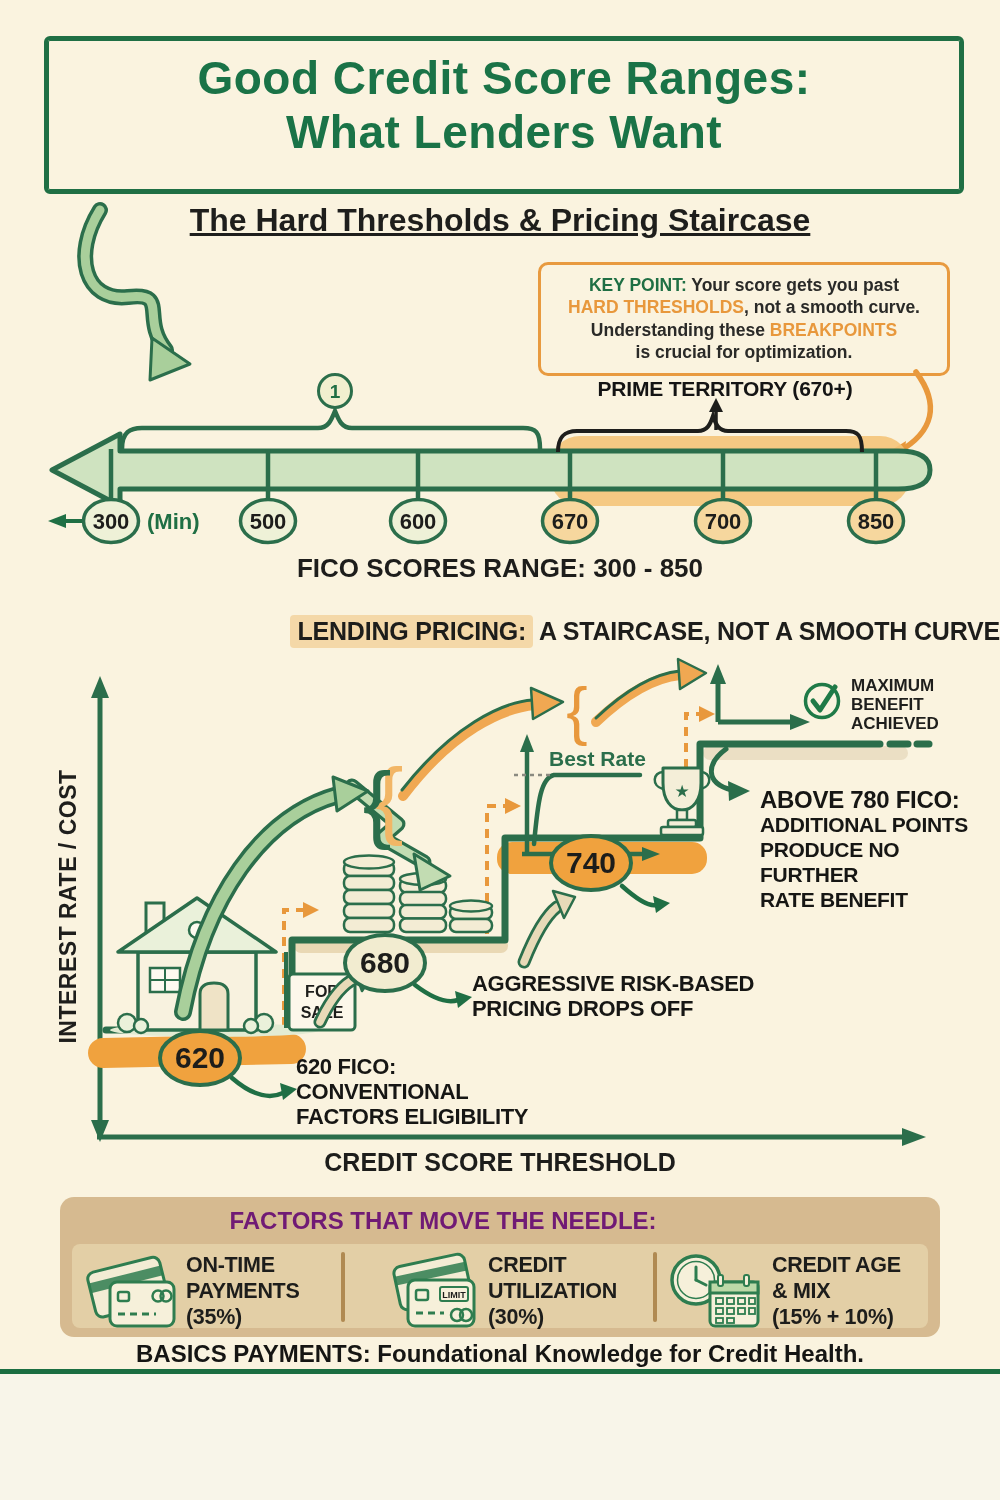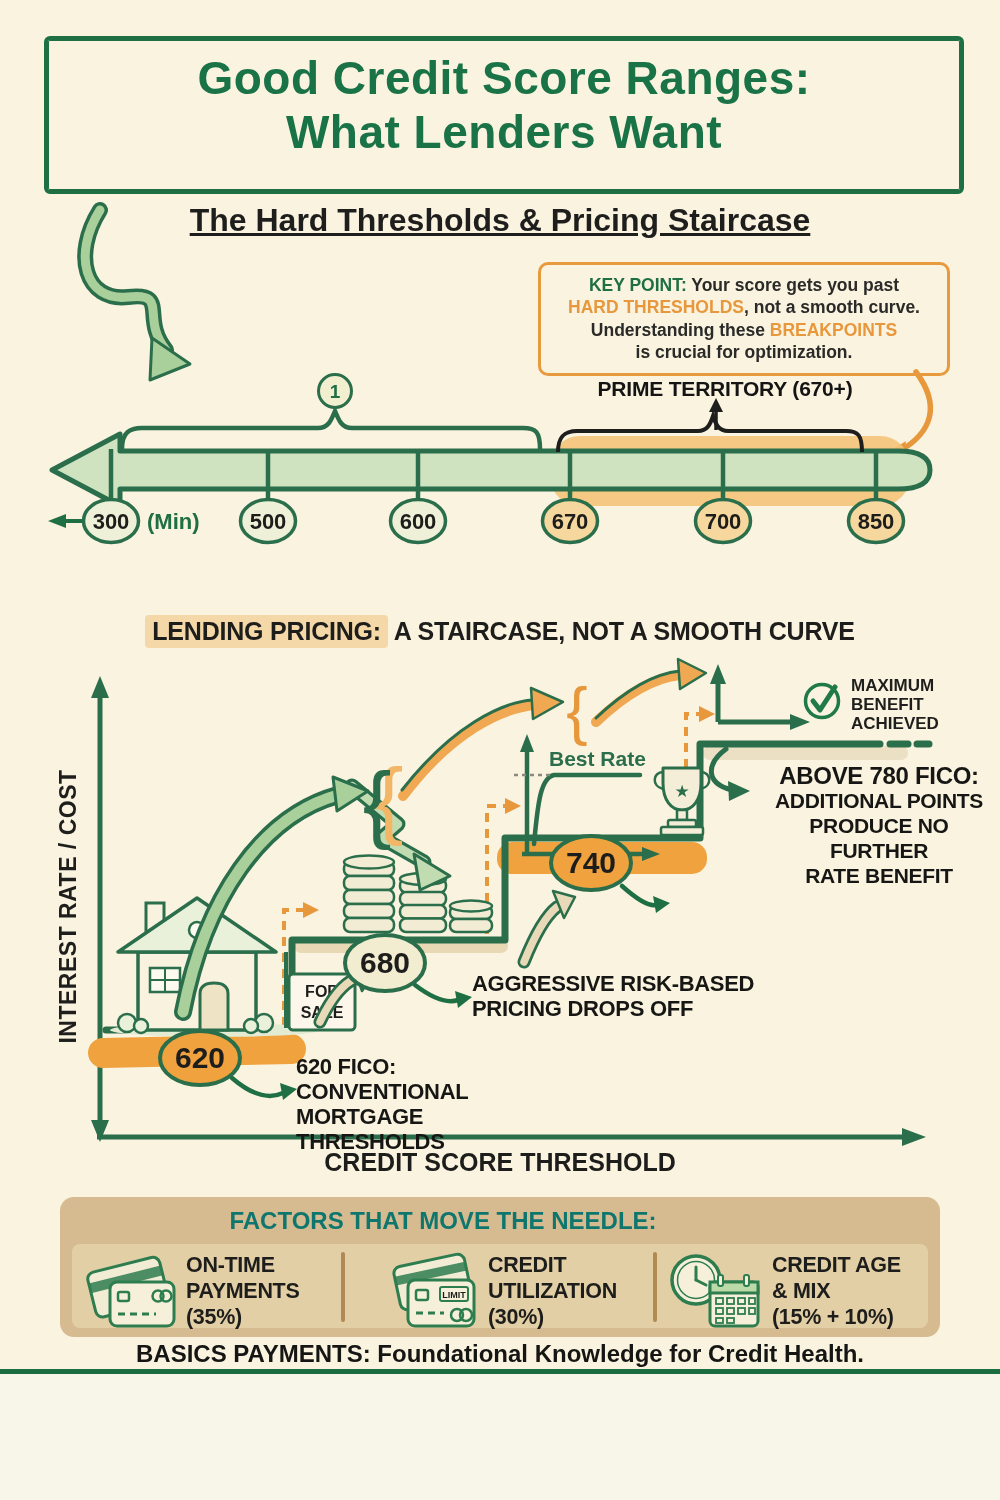--- a/index.html
+++ b/index.html
@@ -10,38 +10,38 @@
   
   .title-box{left:44px;top:36px;width:912px;height:150px;border:4px solid #1f6f44;border-radius:6px;box-shadow:0 0 0 1px #1f6f44 inset;}
   .title-box h1{margin:12px 0 0 0;text-align:center;font-size:46px;line-height:1.17;font-weight:800;color:#1a7347;letter-spacing:.5px;}
   .subtitle{left:0;top:202px;width:100%;text-align:center;font-size:32px;font-weight:800;color:#1e1e1c;text-decoration:underline;}
   
   .keypoint{left:538px;top:262px;width:412px;border:3.5px solid #e89a3f;border-radius:10px;padding:9px 10px;box-sizing:border-box;text-align:center;font-size:17.5px;line-height:1.28;font-weight:800;color:#2a2a28;}
   .kp-green{color:#1f6f44;} .kp-orange{color:#e8983c;}
   .prime-label{left:565px;top:377px;width:320px;text-align:center;font-size:21px;font-weight:800;color:#141414;letter-spacing:-.2px;}
   .fico-caption{left:0;top:553px;width:100%;text-align:center;font-size:26px;font-weight:800;color:#1d1d1b;}
   
-  .lending-heading{left:0;top:617px;width:100%;text-align:center;font-size:25px;font-weight:800;color:#1d1d1b;letter-spacing:-.2px;}
+  .lending-heading{left:0;top:617px;width:100%;text-align:right;font-size:25px;font-weight:800;color:#1d1d1b;letter-spacing:-.2px;}
   .hl-tan{background:#f4d8a8;border-radius:4px;padding:2px 7px 3px 7px;}
   
   .y-label{left:-132px;top:893px;width:400px;text-align:center;transform:rotate(-90deg);font-size:23px;font-weight:800;color:#1e1e1c;letter-spacing:.5px;}
   .x-label{left:0;top:1148px;width:1000px;text-align:center;font-size:25px;font-weight:800;color:#1d1d1b;}
   
   .note{color:#161614;font-weight:800;letter-spacing:-.3px;}
   .note .t{display:block;}
   .note-620{left:296px;top:1054px;width:270px;font-size:22px;line-height:25px;}
   .note-680{left:472px;top:971px;width:300px;font-size:22px;line-height:25px;}
   .note-740{left:652px;top:888px;width:300px;font-size:22px;line-height:25px;}
-  .note-780{left:760px;top:763px;width:238px;font-size:21px;line-height:25px;text-align:center;}
+  .note-780{left:760px;top:787px;width:238px;font-size:21px;line-height:25px;}
   .note-780 .big{font-size:24px;}
   .max-benefit{left:851px;top:676px;width:130px;font-size:17px;line-height:19px;font-weight:800;color:#1e1e1c;}
   
   .factors-bg{left:60px;top:1197px;width:880px;height:140px;background:#d6ba90;border-radius:14px;z-index:1;}
   .factors-inner{left:72px;top:1244px;width:856px;height:84px;background:#e3cfa6;border-radius:8px;z-index:1;}
-  .factors-heading{left:60px;top:1207px;width:766px;text-align:center;font-size:24px;font-weight:800;color:#0f766e;}
+  .factors-heading{left:60px;top:1207px;width:766px;text-align:center;font-size:24px;font-weight:800;color:#701a75;}
   .divider{width:4px;height:70px;background:#b08a52;border-radius:3px;z-index:2;}
   .factor-text{font-size:21.5px;line-height:26px;font-weight:700;color:#1d1d1b;letter-spacing:-.3px;}
   .basics{left:0;top:1340px;width:100%;text-align:center;font-size:24px;font-weight:700;color:#151513;}
   .basics b{font-weight:800;}
   .green-rule{left:0;top:1369px;width:1000px;height:5px;background:#1b6e41;z-index:3;}
   .footer-bg{left:0;top:1374px;width:1000px;height:126px;background:#f8f5e9;z-index:1;}
   .brand{left:0;top:1398px;width:100%;text-align:center;font-family:"Liberation Serif",serif;font-size:58px;font-weight:700;color:#1a6c42;z-index:2;}
   svg text{font-family:"Liberation Sans",sans-serif;}
 </style>
 </head>
@@ -269,32 +269,35 @@
 
   <div class="abs keypoint">
     <div><span class="kp-green">KEY POINT:</span><span> Your score gets you past</span></div>
     <div><span class="kp-orange">HARD THRESHOLDS</span><span>, not a smooth curve.</span></div>
     <div><span>Understanding these </span><span class="kp-orange">BREAKPOINTS</span></div>
     <div><span>is crucial for optimization.</span></div>
   </div>
 
   <div class="abs prime-label">PRIME TERRITORY (670+)</div>
 
+  <div class="abs fico-caption">
+    <span>FICO SCORES RANGE:</span> <span>300 - 850</span>
+  </div>
 
   <div class="abs lending-heading">
     <span class="hl-tan">LENDING PRICING:</span><span> A STAIRCASE, NOT A SMOOTH CURVE</span>
   </div>
 
   <div class="abs y-label">INTEREST RATE / COST</div>
   <div class="abs x-label">CREDIT SCORE THRESHOLD</div>
 
   <div class="abs note note-620">
     <span class="t">620 FICO:</span>
     <span class="t">CONVENTIONAL</span>
-    <span class="t">MORTGAGE THRESHOLDS</span>
+    <span class="t">FACTORS ELIGIBILITY</span>
   </div>
   <div class="abs note note-680">
     <span class="t">AGGRESSIVE RISK-BASED</span>
     <span class="t">PRICING DROPS OFF</span>
   </div>
   <div class="abs note note-780">
     <span class="t big">ABOVE 780 FICO:</span>
     <span class="t">ADDITIONAL POINTS</span>
     <span class="t">PRODUCE NO</span>
     <span class="t">FURTHER</span>

